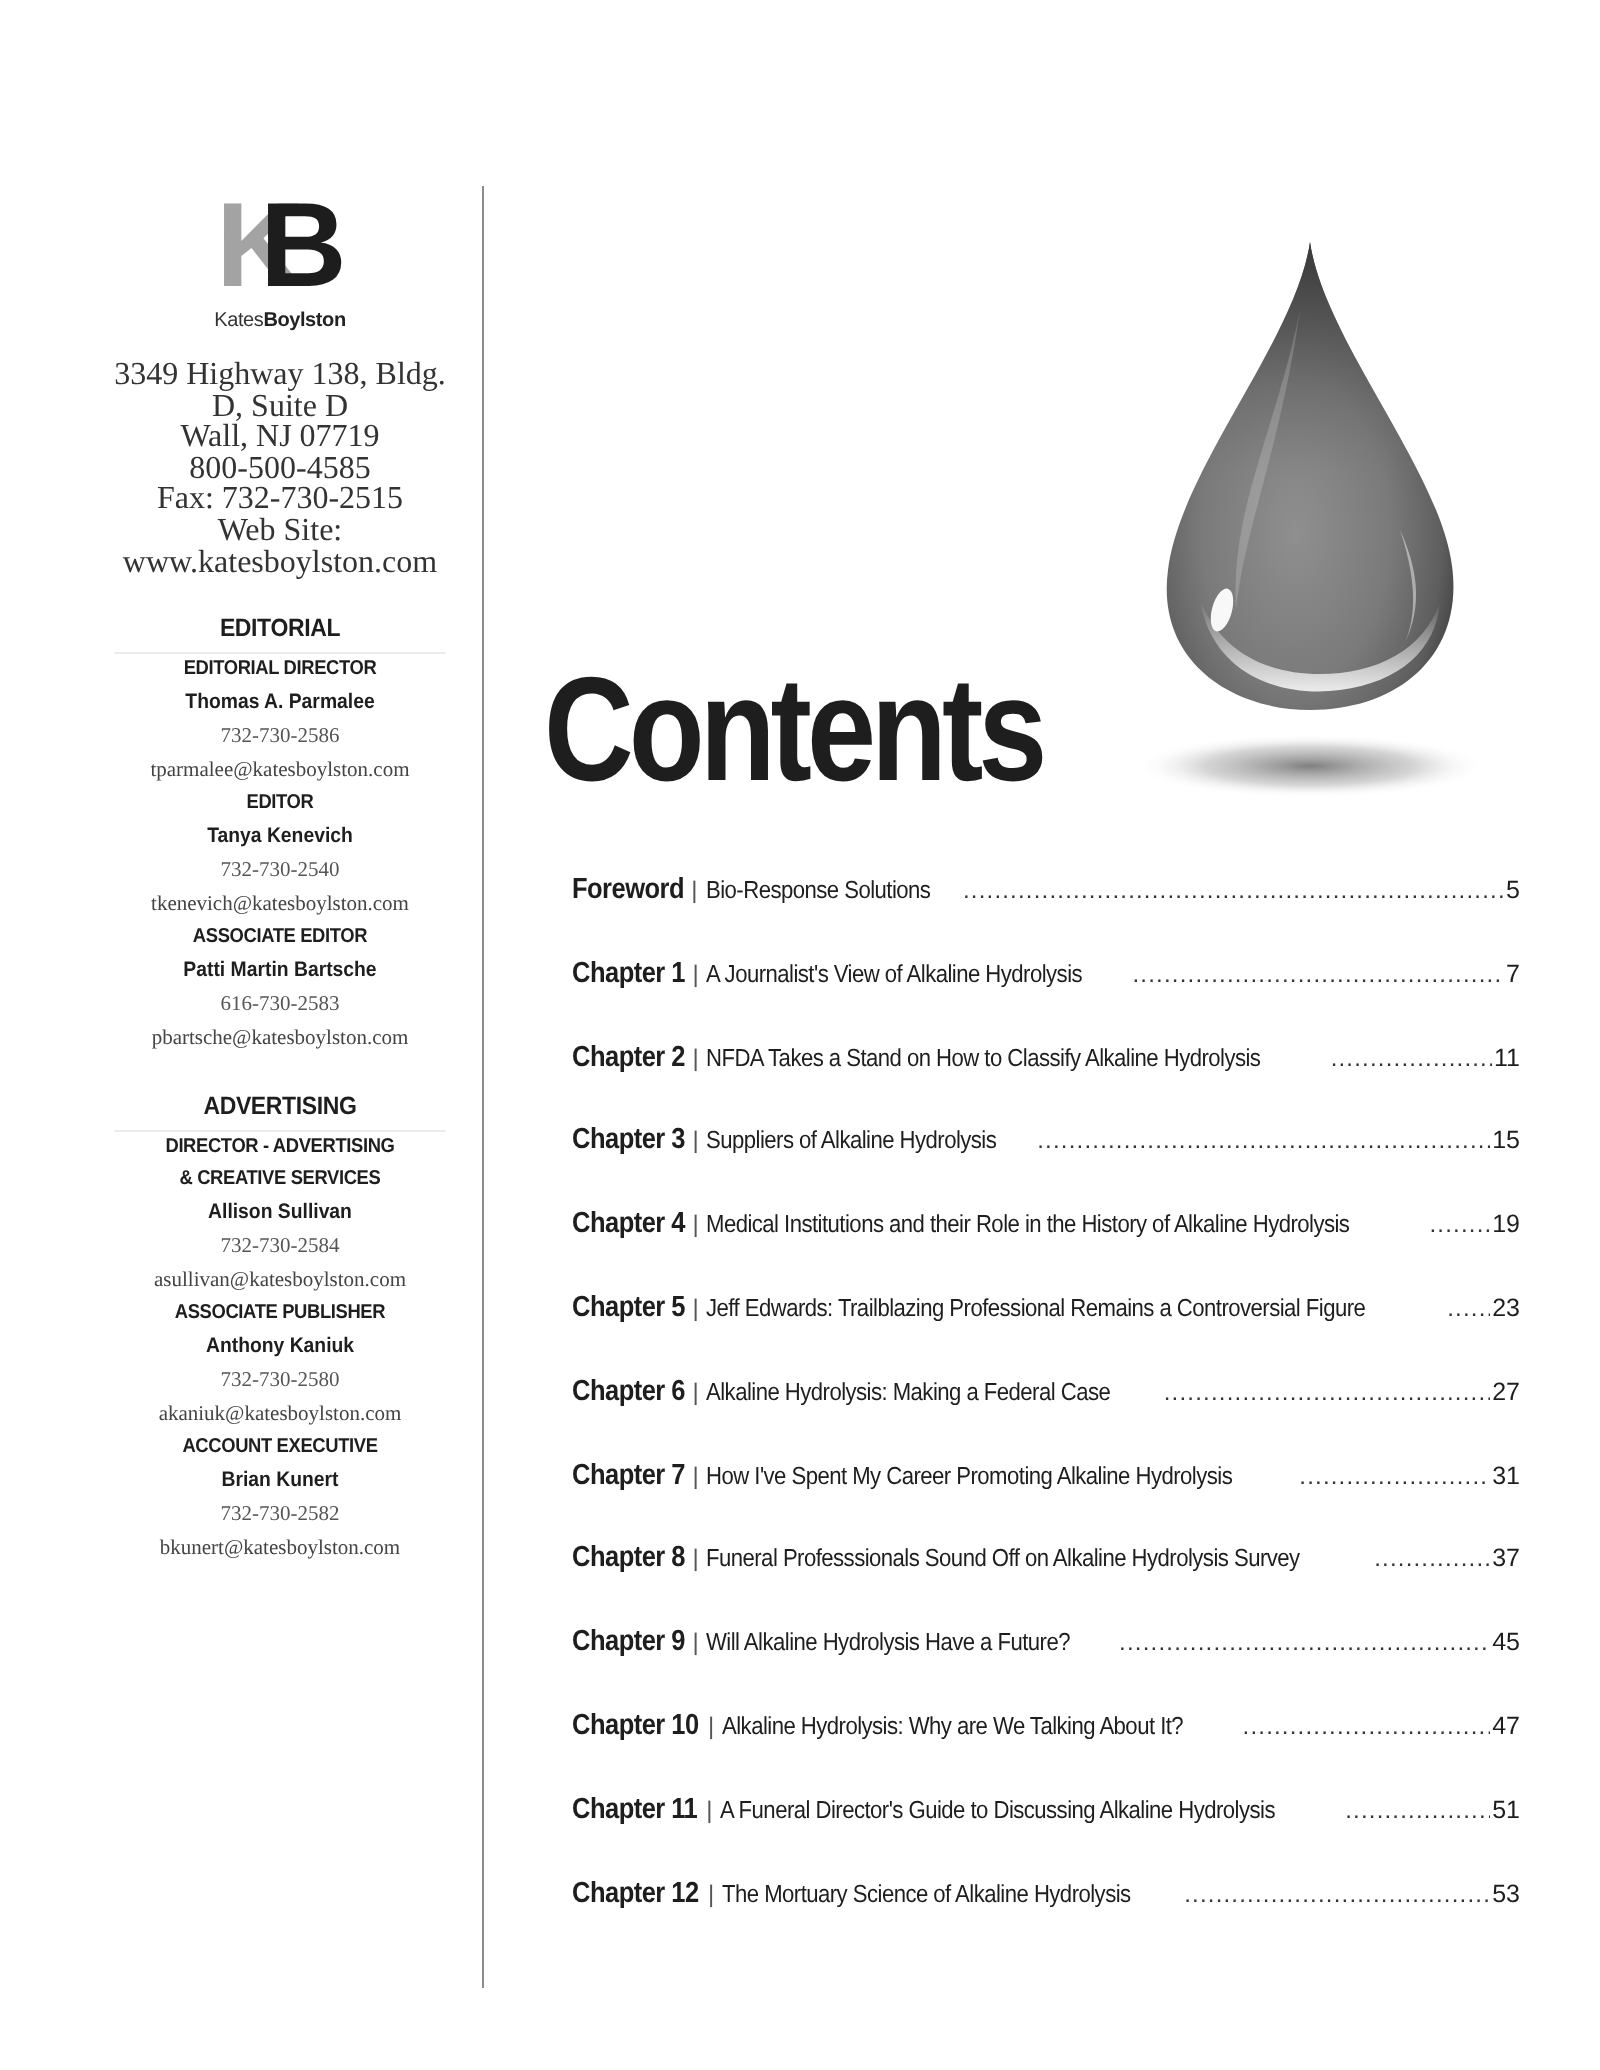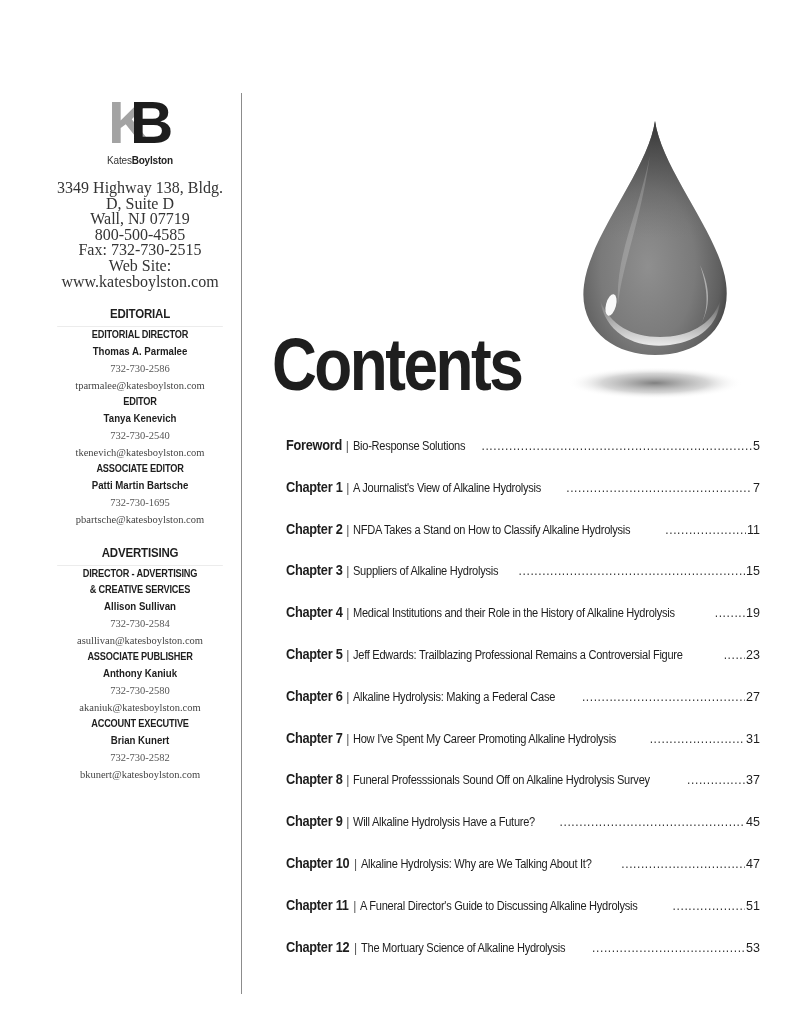--- a/index.html
+++ b/index.html
@@ -81,21 +81,21 @@
   </div>
   <div class="staff">
     <div class="role">EDITOR</div>
     <div class="person">Tanya Kenevich</div>
     <div class="phone">732-730-2540</div>
     <div class="email">tkenevich@katesboylston.com</div>
   </div>
   <div class="staff">
     <div class="role">ASSOCIATE EDITOR</div>
     <div class="person">Patti Martin Bartsche</div>
-    <div class="phone">732-730-1695</div>
+    <div class="phone">616-730-2583</div>
     <div class="email">pbartsche@katesboylston.com</div>
   </div>
 
   <div class="section-title">ADVERTISING</div>
 
   <div class="staff">
     <div class="role">DIRECTOR - ADVERTISING</div>
     <div class="role">&amp; CREATIVE SERVICES</div>
     <div class="person">Allison Sullivan</div>
     <div class="phone">732-730-2584</div>

